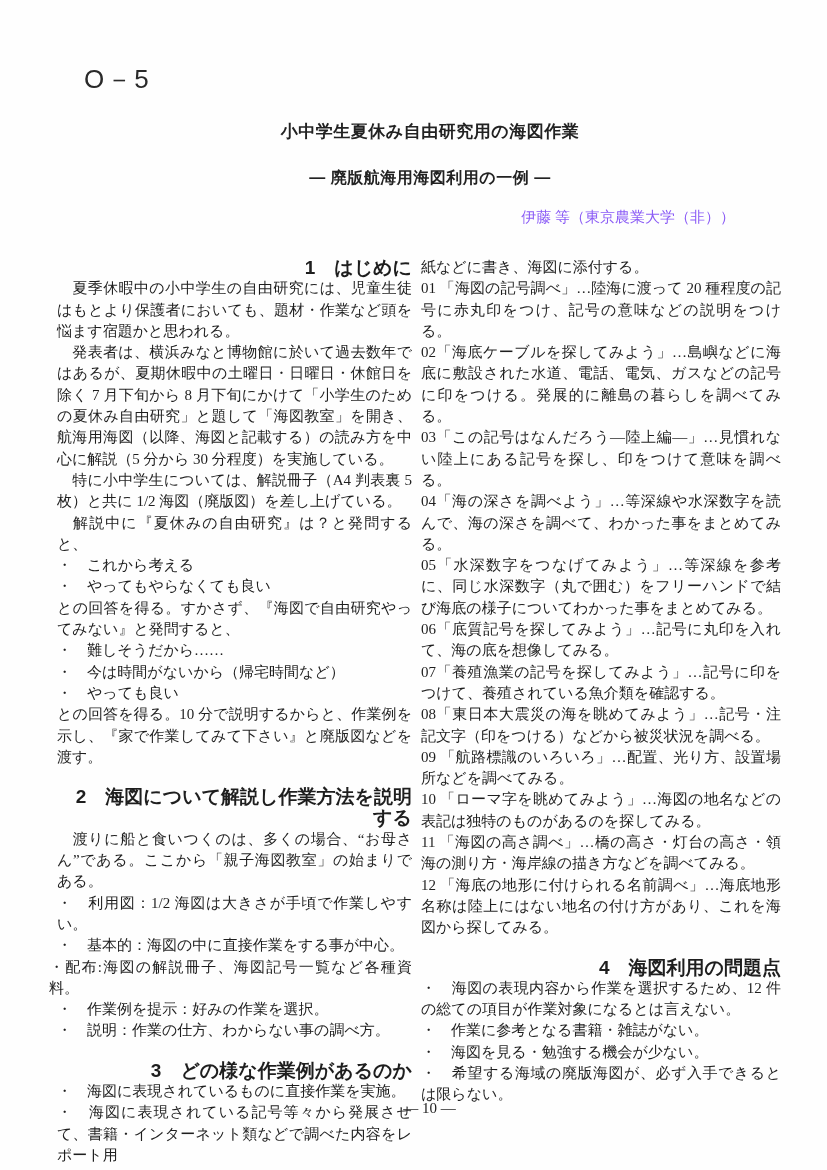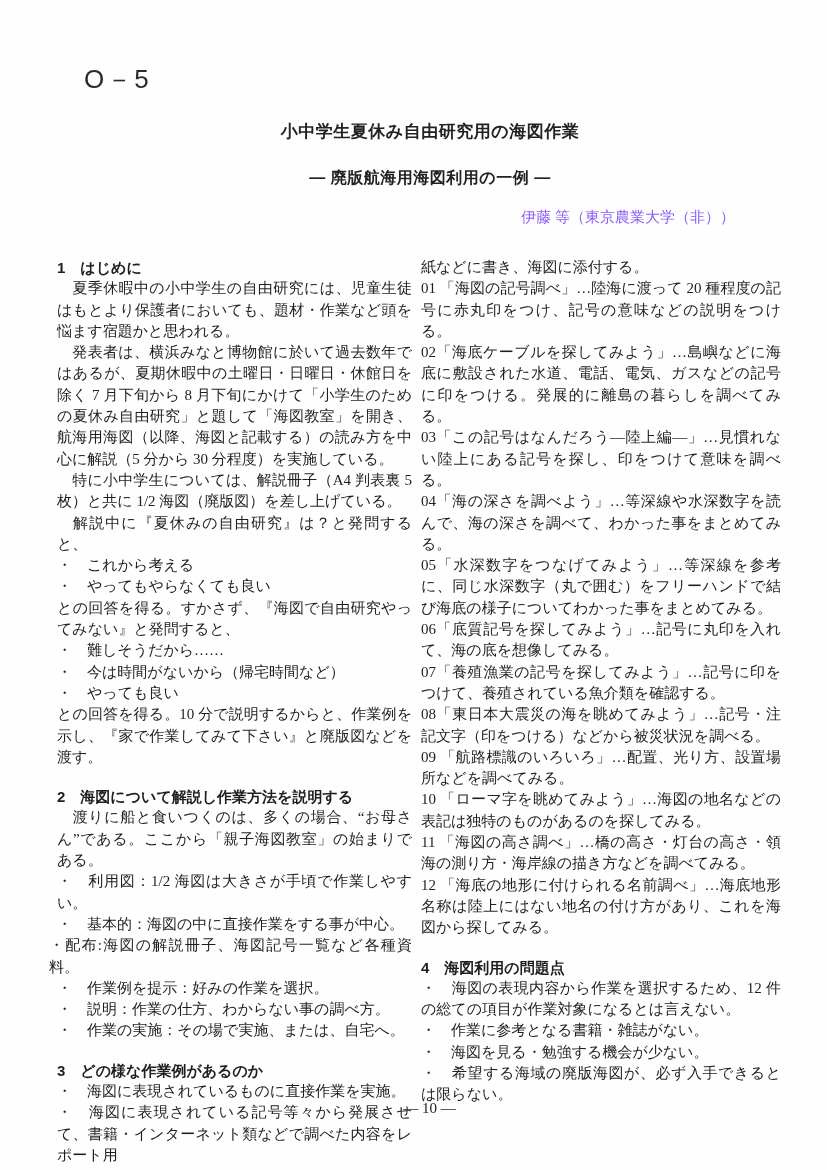--- a/index.html
+++ b/index.html
@@ -68,23 +68,23 @@
     text-align: justify;
     text-justify: inter-ideograph;
     color: #1e1e1e;
   }
   .col-left  { width: 355px; }
   .col-right { width: 360px; }
   .col p { margin: 0; }
   .col p.sec-h {
     font-family: "Liberation Sans", "DejaVu Sans", sans-serif;
     font-weight: 700;
-    font-size: 15px;
+    font-size: 19px;
     margin-top: 18px;
-    text-align: left;
+    text-align: right;
   }
   .col p.sec-h:first-child { margin-top: 0; }
   .col p.outdent { margin-left: -8px; }
   .page-number {
     position: absolute;
     top: 1100px;
     left: 0;
     right: 0;
     text-align: center;
     font-size: 15px;
@@ -121,21 +121,20 @@
       <p>・　今は時間がないから（帰宅時間など）</p>
       <p>・　やっても良い</p>
       <p>との回答を得る。10 分で説明するからと、作業例を示し、『家で作業してみて下さい』と廃版図などを渡す。</p>
       <p class="sec-h">2　海図について解説し作業方法を説明する</p>
       <p>　渡りに船と食いつくのは、多くの場合、“お母さん”である。ここから「親子海図教室」の始まりである。</p>
       <p>・　利用図：1/2 海図は大きさが手頃で作業しやすい。</p>
       <p>・　基本的：海図の中に直接作業をする事が中心。</p>
       <p class="outdent">・配布:海図の解説冊子、海図記号一覧など各種資料。</p>
       <p>・　作業例を提示：好みの作業を選択。</p>
       <p>・　説明：作業の仕方、わからない事の調べ方。</p>
-      <p>・　作業の実施：その場で実施、または、自宅へ。</p>
       <p class="sec-h">3　どの様な作業例があるのか</p>
       <p>・　海図に表現されているものに直接作業を実施。</p>
       <p>・　海図に表現されている記号等々から発展させて、書籍・インターネット類などで調べた内容をレポート用</p>
     </div>
 
     <div class="col col-right">
       <p>紙などに書き、海図に添付する。</p>
       <p>01 「海図の記号調べ」…陸海に渡って 20 種程度の記号に赤丸印をつけ、記号の意味などの説明をつける。</p>
       <p>02「海底ケーブルを探してみよう」…島嶼などに海底に敷設された水道、電話、電気、ガスなどの記号に印をつける。発展的に離島の暮らしを調べてみる。</p>
       <p>03「この記号はなんだろう―陸上編―」…見慣れない陸上にある記号を探し、印をつけて意味を調べる。</p>

